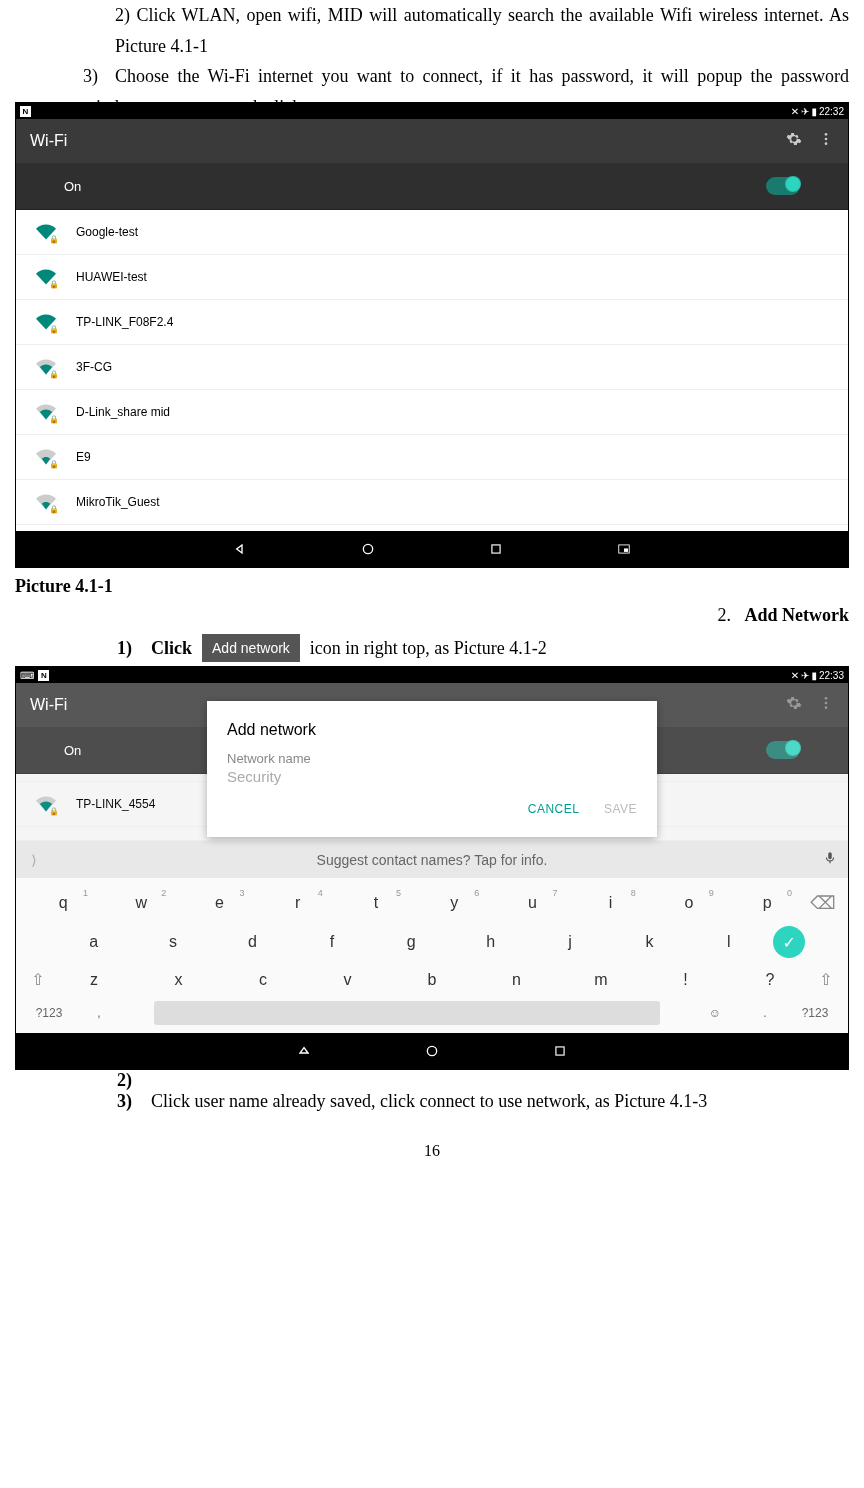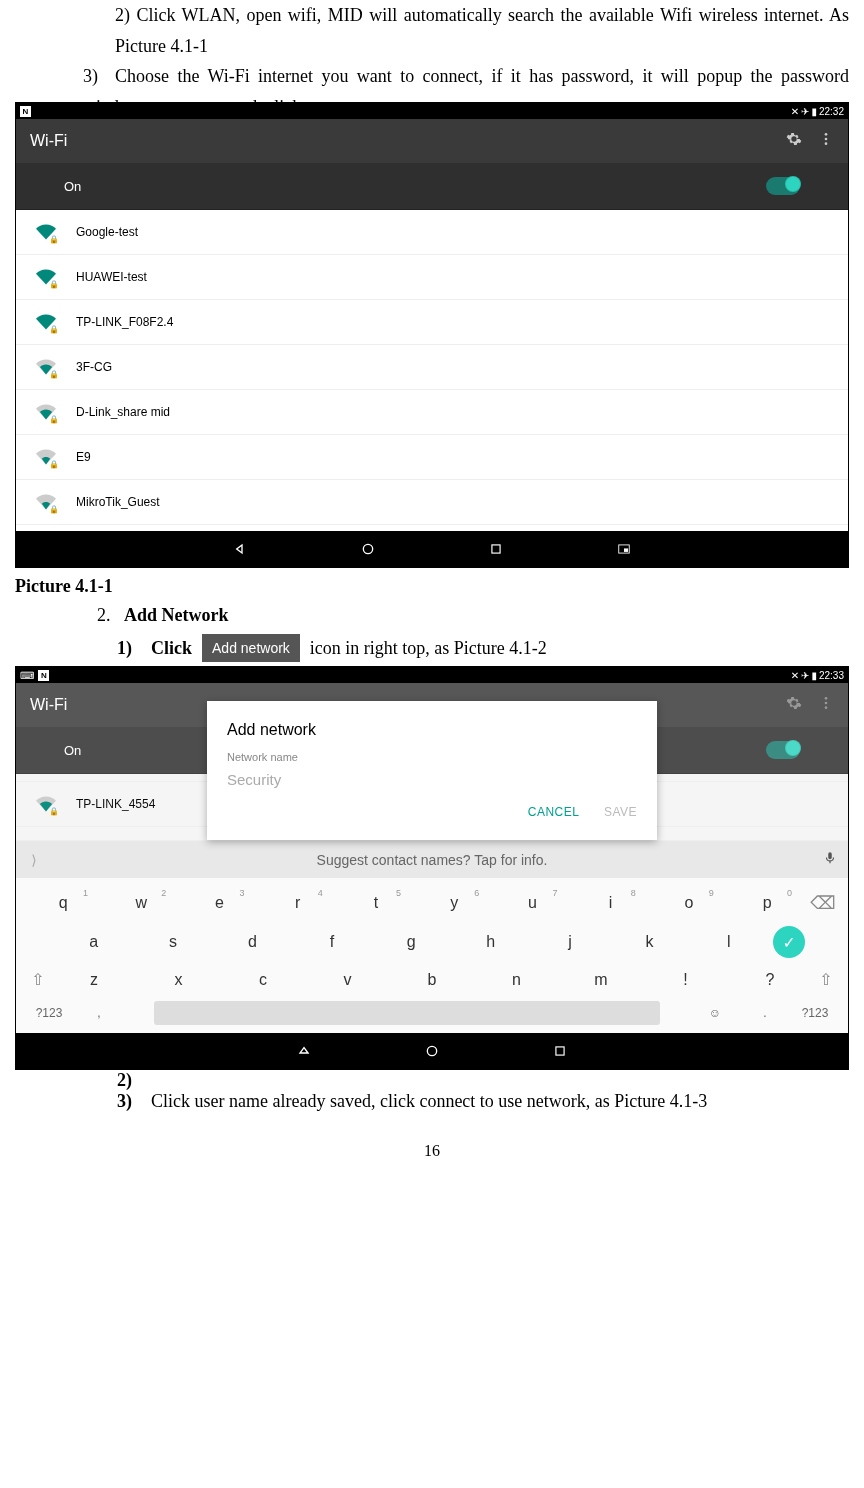--- a/index.html
+++ b/index.html
@@ -4,21 +4,21 @@
   <style>
     * { margin: 0; padding: 0; box-sizing: border-box; }
     body { font-family: "Times New Roman", serif; width: 864px; background: white; }
     .page { padding: 0 15px; }
     .text-block { font-size: 18px; line-height: 1.7; text-align: justify; }
     .indent-1 { margin-left: 100px; }
     .indent-0 { margin-left: 68px; }
     .list-num { display: inline-block; width: 32px; }
     .caption { font-weight: bold; font-size: 18px; margin: 8px 0; }
     .bold { font-weight: bold; }
-    .section-num { margin-left: 82px; font-size: 18px; }
+    .section-num { margin-left: 82px; font-size: 18px; text-align: right; }
     .sub-item { margin-left: 102px; font-size: 18px; display: flex; align-items: center; gap: 10px; }
     .sub-num { font-weight: bold; min-width: 24px; }
     .add-network-badge { background: #555; color: white; padding: 6px 10px; font-size: 14px; font-family: Arial, sans-serif; }
     .screenshot { margin: 10px 0 0 0; border: 1px solid #000; }
     .screenshot2 { margin: 2px 0 0 0; border: 1px solid #000; }
     .status-bar { background: #000; color: #fff; height: 16px; display: flex; justify-content: space-between; align-items: center; padding: 0 4px; font-size: 10px; font-family: Arial, sans-serif; }
     .status-icons { display: flex; gap: 2px; align-items: center; }
     .wifi-header { background: #3a3a3a; color: #fff; padding: 12px 14px; display: flex; justify-content: space-between; align-items: center; font-family: Arial, sans-serif; }
     .wifi-header-icons { display: flex; align-items: center; gap: 16px; }
     .wifi-toggle-row { background: #2f2f2f; color: #fff; padding: 14px 48px; display: flex; justify-content: space-between; align-items: center; font-family: Arial, sans-serif; font-size: 13px; border-bottom: 1px solid #222; }
@@ -26,21 +26,21 @@
     .toggle-knob { width: 16px; height: 16px; background: #2dd4bf; border-radius: 50%; position: absolute; right: -1px; top: -1px; border:1px solid rgba(0,0,0,0.1); }
     .wifi-list { background: #fff; }
     .wifi-item { display: flex; align-items: center; padding: 12px 20px; border-bottom: 1px solid #eee; font-family: Arial, sans-serif; font-size: 12px; }
     .wifi-icon { width: 20px; height: 20px; margin-right: 20px; position: relative; }
     .wifi-icon svg { width: 20px; height: 20px; }
     .wifi-lock { position: absolute; right: -3px; bottom: -2px; font-size: 8px; }
     .nav-bar { background: #000; color: #fff; display: flex; justify-content: center; align-items: center; height: 36px; gap: 110px; }
     .nav-bar span { width: 18px; height: 18px; display: inline-flex; align-items: center; justify-content: center; }
     .dialog { background: #fff; width: 450px; margin: 0 auto; padding: 20px; font-family: Arial, sans-serif; box-shadow: 0 2px 8px rgba(0,0,0,0.3); }
     .dialog-title { font-size: 16px; font-weight: 500; margin-bottom: 12px; }
-    .dialog-label { font-size: 11px; color: #888; margin-bottom: 8px; }
+    .dialog-label { font-size: 13px; color: #888; margin-bottom: 2px; }
     .dialog-input { color: #aaa; font-size: 13px; border-bottom: 1px solid #2dd4bf; padding-bottom: 4px; margin-bottom: 10px; }
     .dialog-sec { color: #aaa; font-size: 15px; }
     .dialog-actions { text-align: right; margin-top: 14px; }
     .dialog-btn { font-size: 12px; font-weight: 500; margin-left: 20px; letter-spacing: 0.5px; }
     .dialog-btn.cancel { color: #00a090; }
     .dialog-btn.save { color: #bbb; }
     .suggest-bar { background: #e8e8e8; padding: 10px; text-align: center; font-family: Arial, sans-serif; font-size: 14px; color: #666; display: flex; justify-content: space-between; align-items: center; }
     .suggest-left { width: 16px; color: #aaa; }
     .suggest-right { width: 16px; }
     .keyboard { background: #fafafa; padding: 14px 8px 8px 8px; font-family: Arial, sans-serif; }

